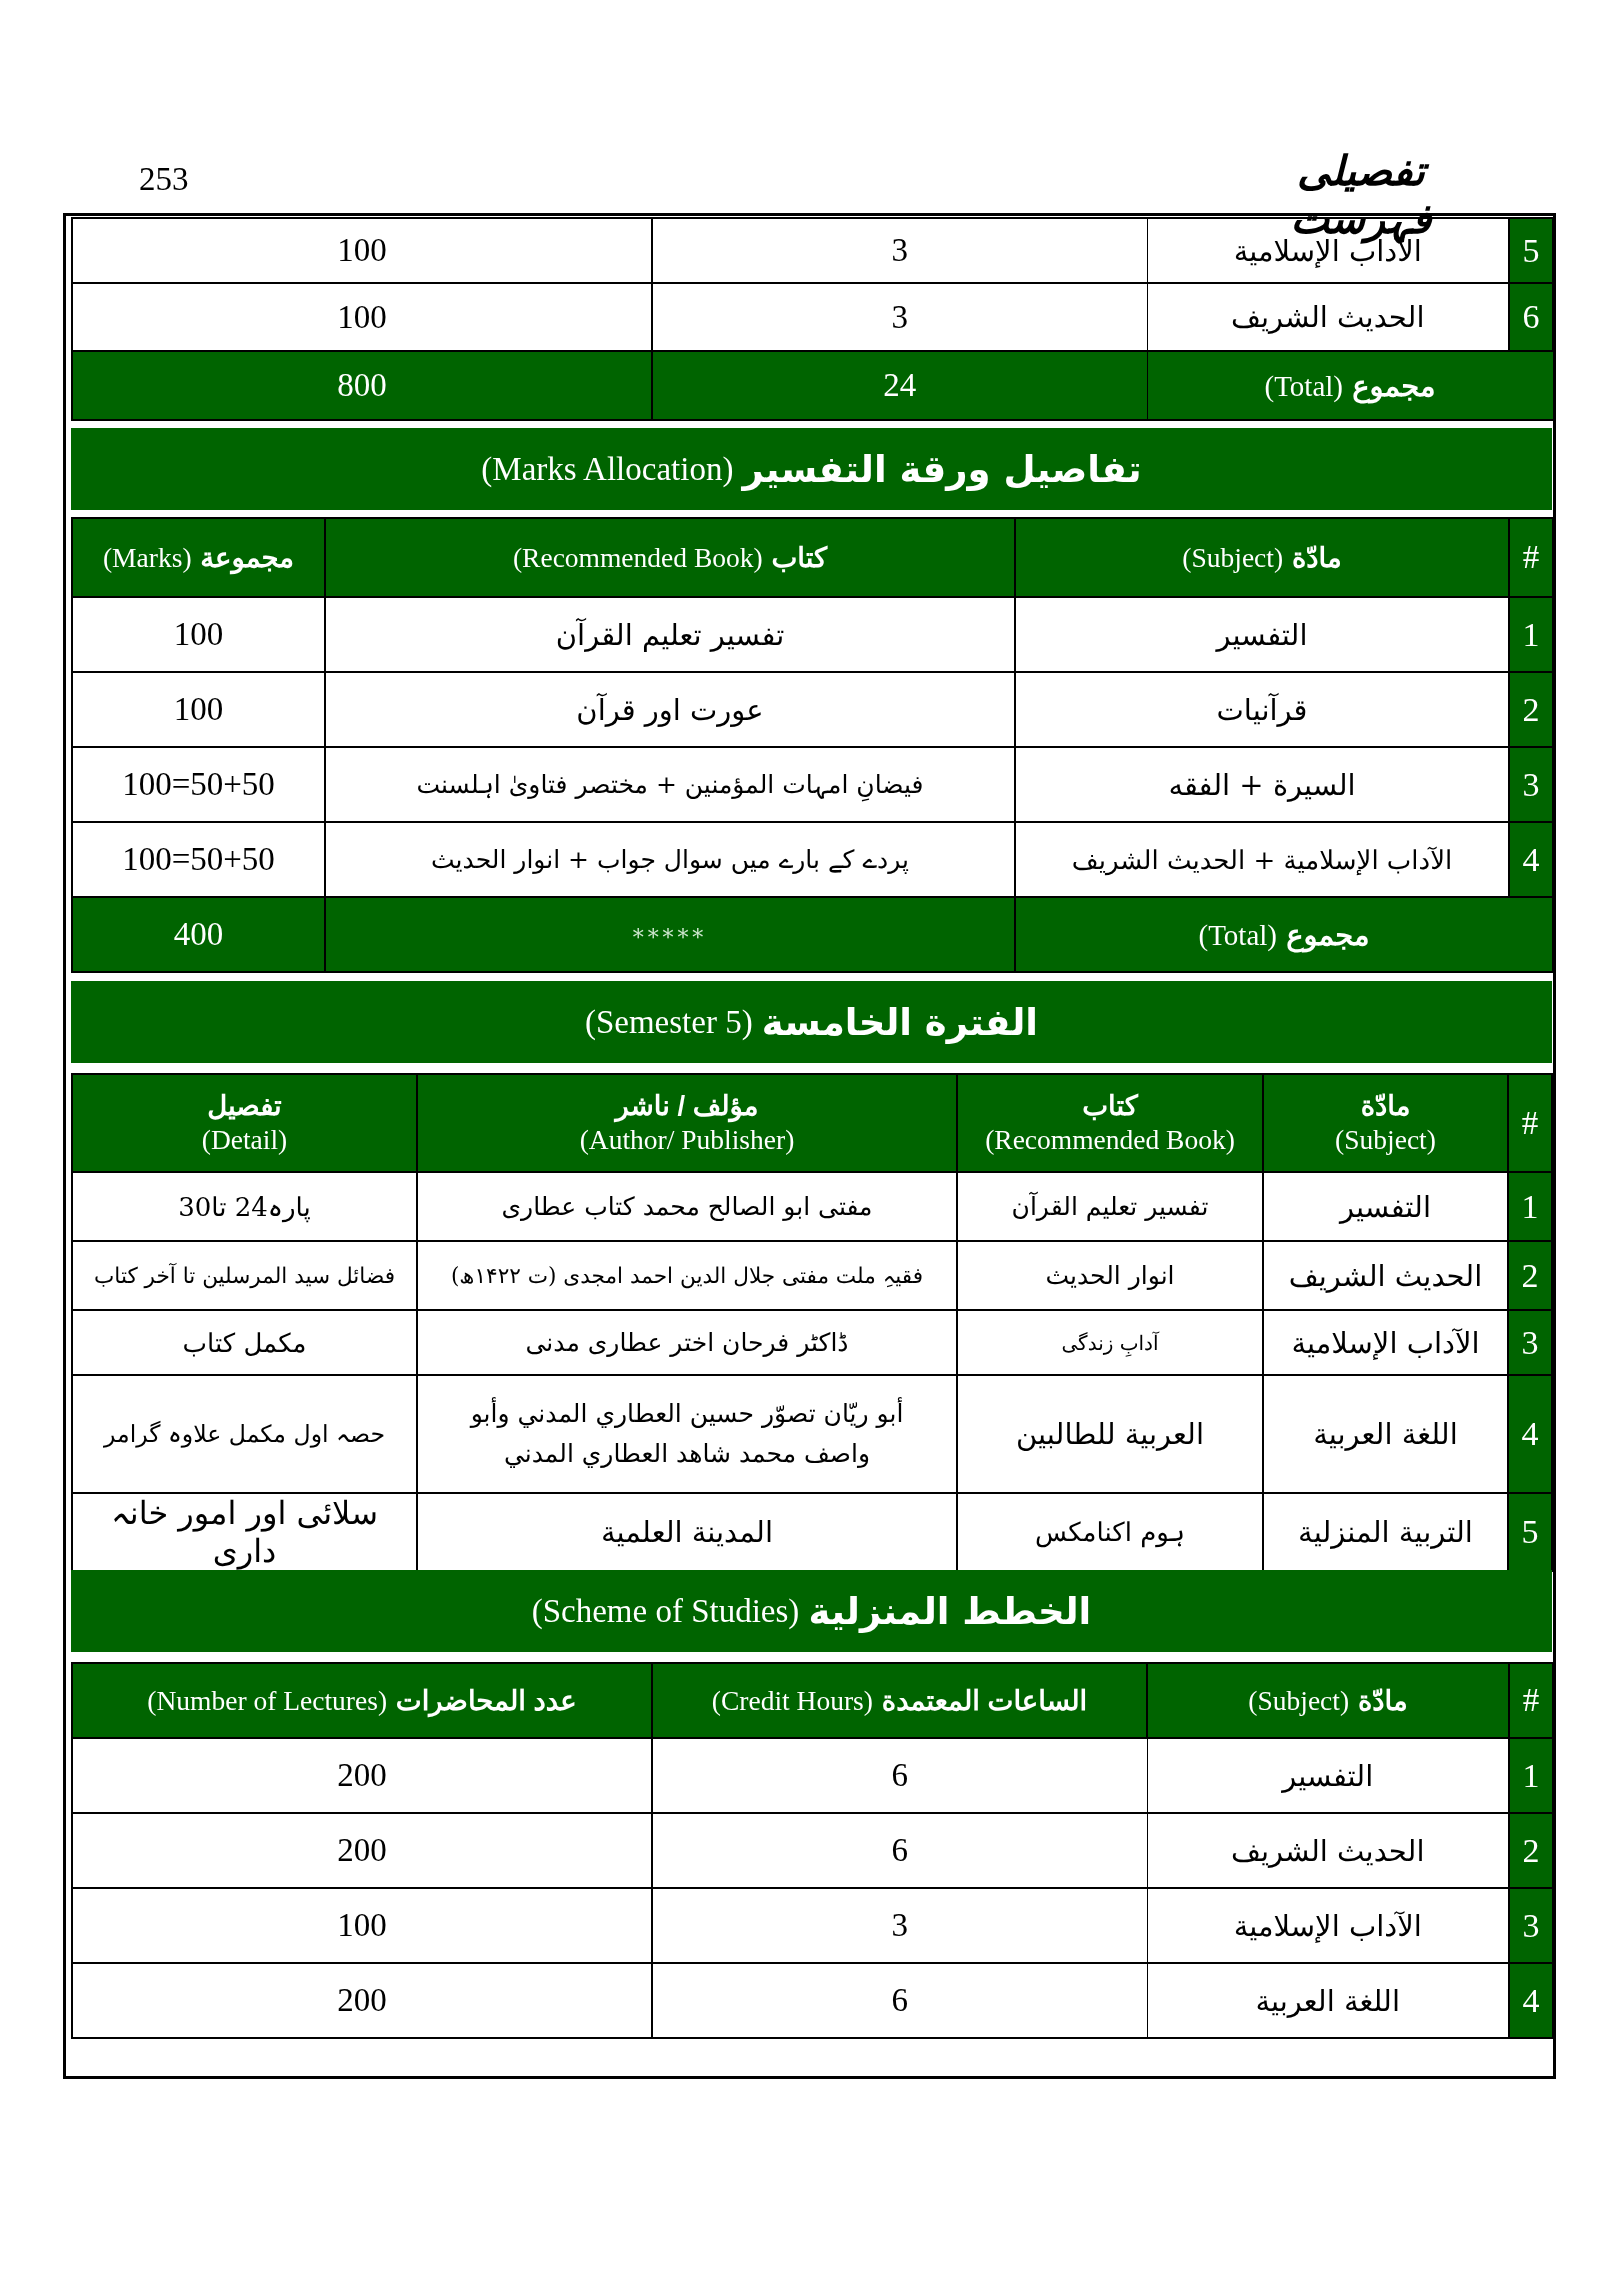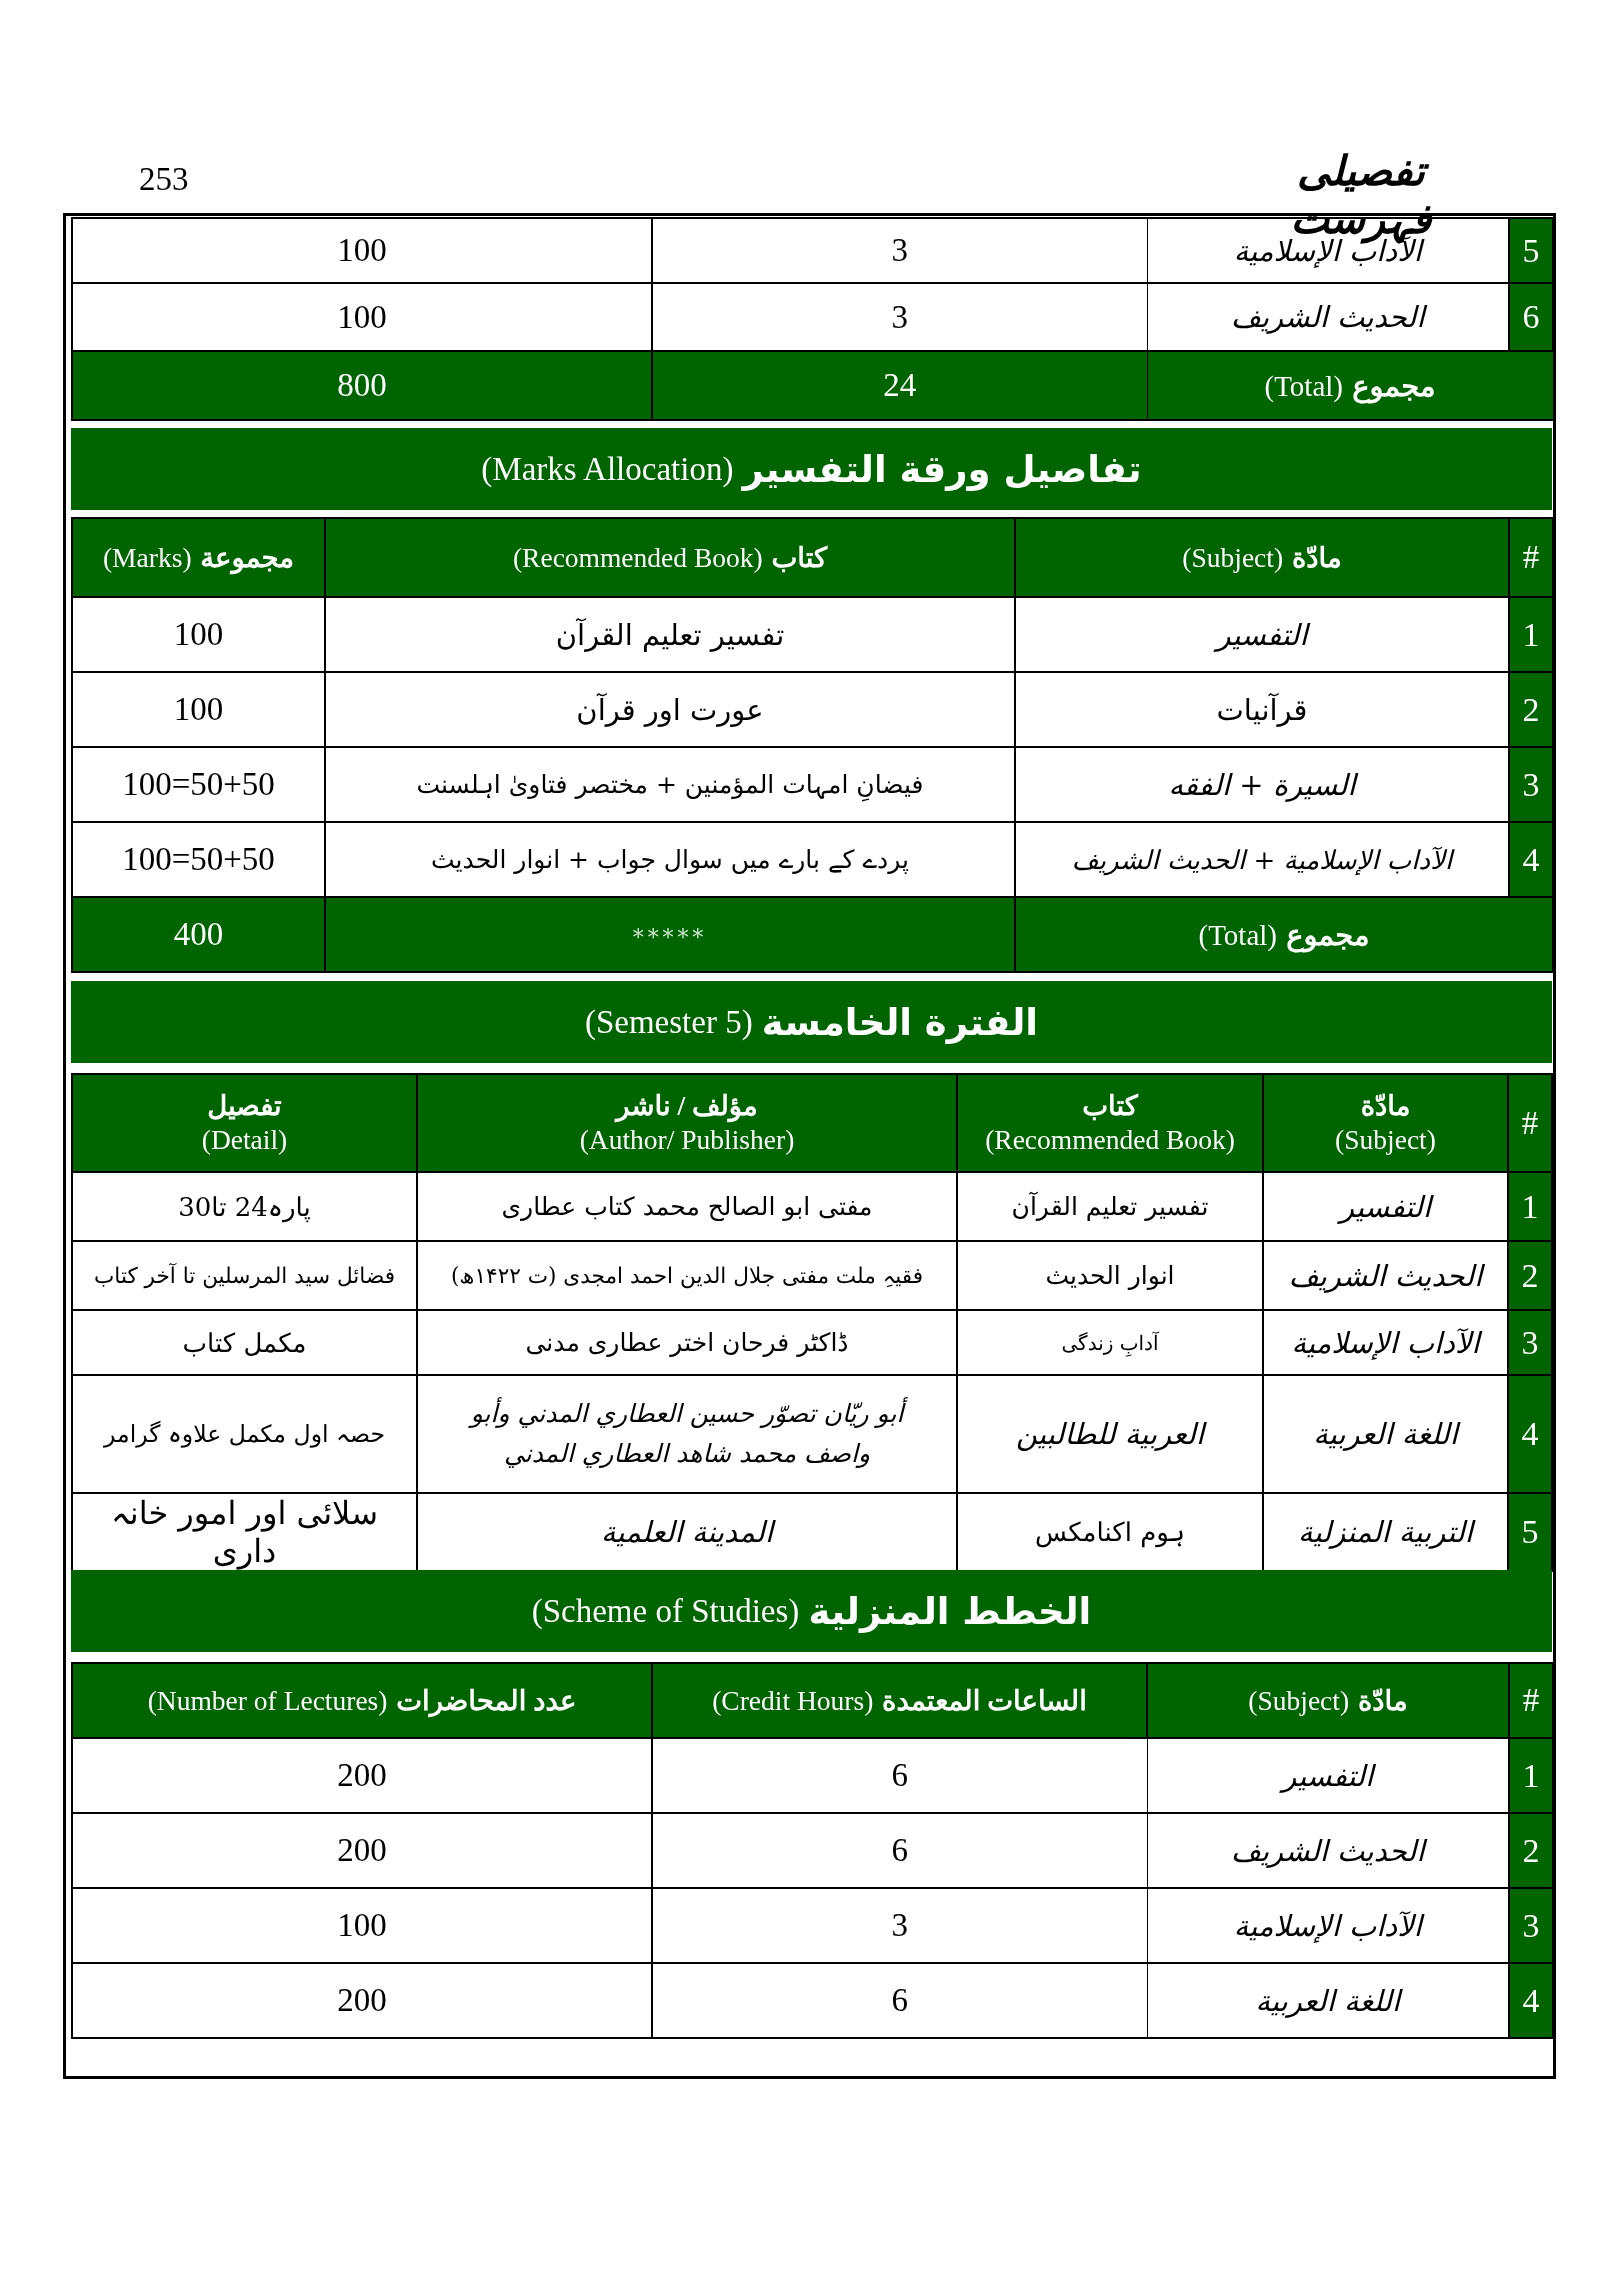--- a/index.html
+++ b/index.html
@@ -14,23 +14,23 @@
   table.grid { position: absolute; border-collapse: collapse; table-layout: fixed; left: 71px; width: 1481px; direction: rtl; }
   table.grid td, table.grid th { border: 2px solid #000; text-align: center; vertical-align: middle; padding: 0 5.2px;
       font-family: "DejaVu Serif", "Liberation Serif", serif; font-size: 29px; font-weight: normal; overflow: hidden; }
   table.grid td.num { background: #006400; color: #ffffff; font-family: "Liberation Serif", serif; font-size: 34px; border-right: 2px solid #000; }
   table.grid td.val { font-family: "Liberation Serif", serif; font-size: 33px; }
   table.grid tr.head th { background: #006400; color: #ffffff; font-size: 27.5px; }
   table.grid tr.total td { background: #006400; color: #ffffff; }
   table.grid tr.total td.val { font-family: "Liberation Serif", serif; font-size: 33px; margin-top: 7px; }
   .thin { border-left-width: 0.7px !important; border-right-width: 0.7px !important; }
   .en { font-family: "Liberation Serif", serif; }
-  .ar { font-family: "DejaVu Sans", sans-serif; font-style: italic; }
+  .ar { font-family: "DejaVu Sans", sans-serif; }
   .ur { font-family: "DejaVu Sans", sans-serif; font-weight: bold; }
-  .hb { font-weight: bold; font-family: Liberation Serif, serif; }
+  .hb { font-weight: bold; font-family: Liberation Sans, sans-serif; }
 
   .banner { position: absolute; left: 71px; width: 1481px; height: 82px; background: #006400; color: #fff;
             display: flex; align-items: center; justify-content: center; direction: rtl; gap: 9.2px;
             font-size: 35px; }
   .banner .ar-t { font-family: "DejaVu Sans", sans-serif; font-weight: bold; font-size: 37px; }
   .banner .en-t { font-family: "Liberation Serif", serif; font-size: 33px; }
   .two-line { display: flex; flex-direction: column; align-items: center; line-height: 1.25; }
   .stars { color: #cfe8cf; letter-spacing: 3.9px; font-size: 22px; }
 </style>
 </head>

